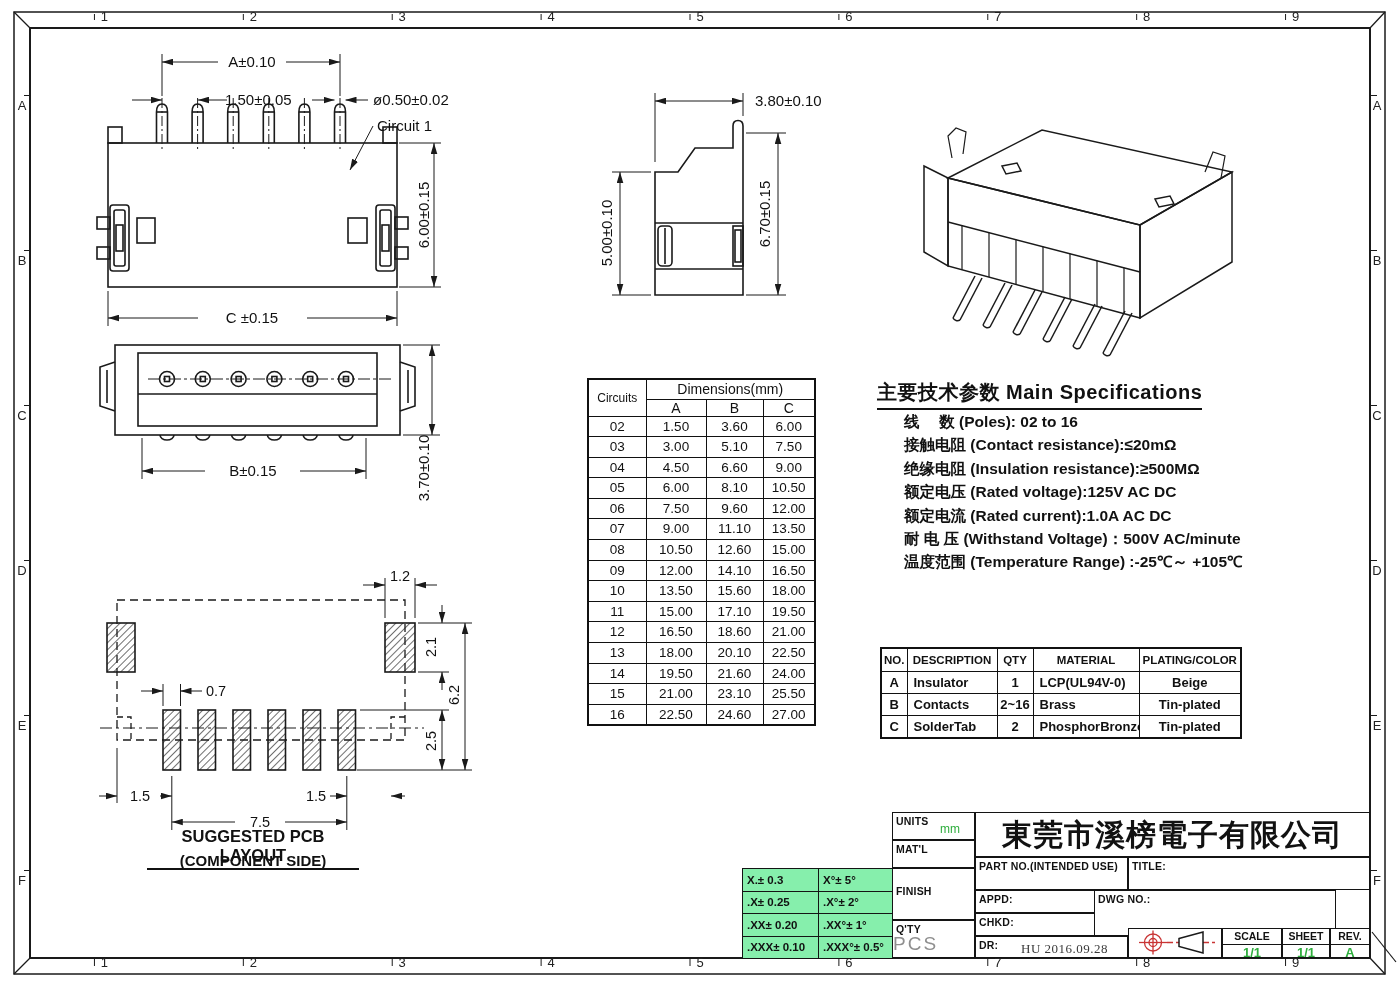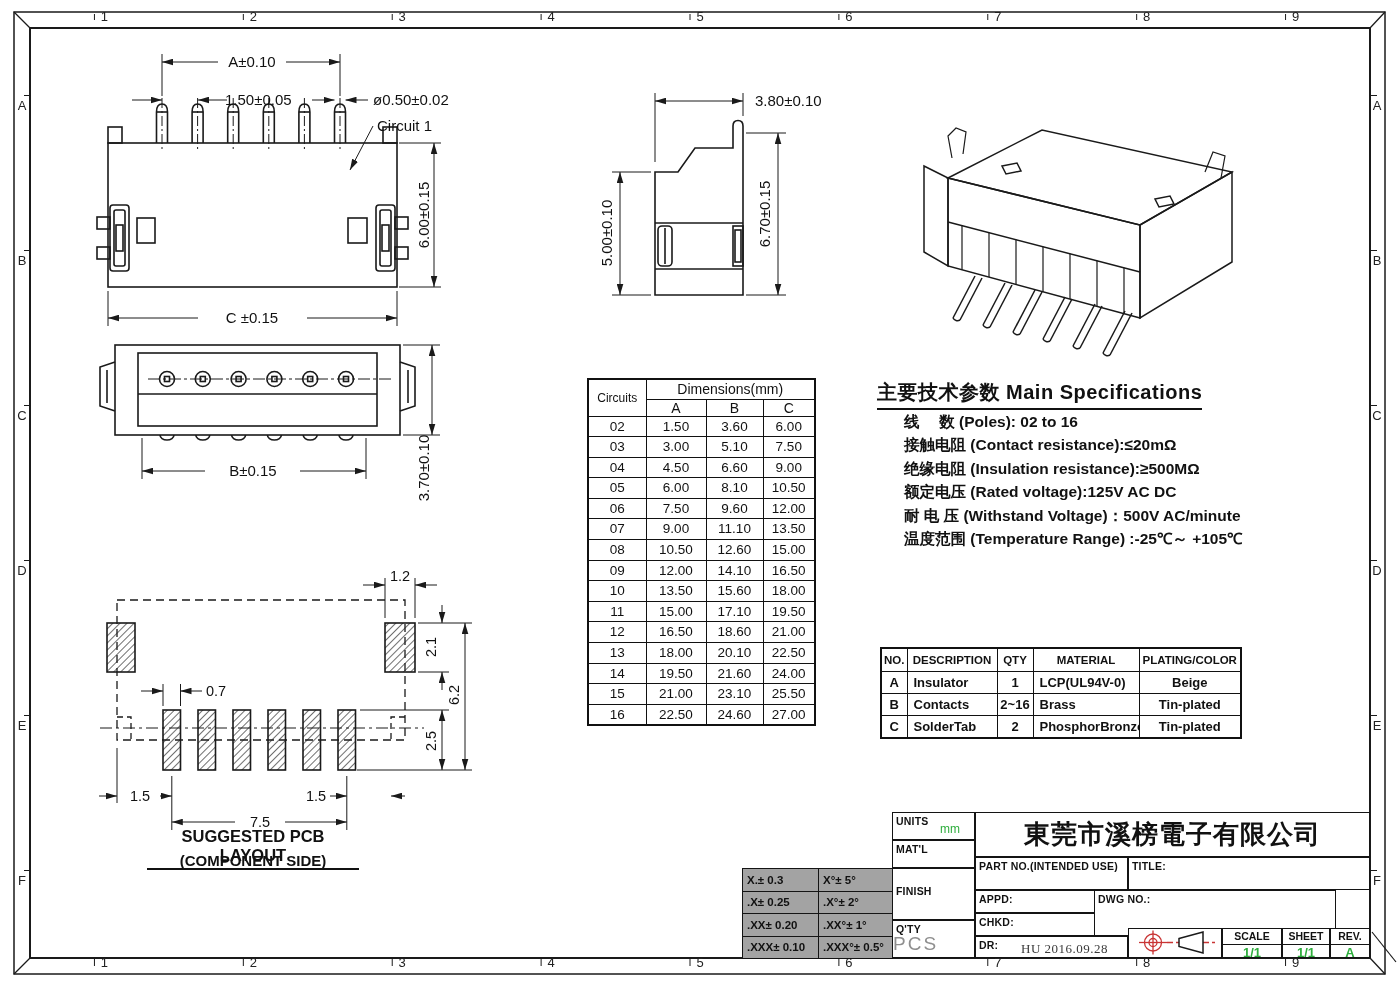--- a/index.html
+++ b/index.html
@@ -37,29 +37,29 @@
 
   
   .pcb-cap{position:absolute;left:147px;width:212px;text-align:center;font-weight:700;}
   .pcb-cap.t1{top:827px;font-size:16.5px;border-bottom:2.5px solid #111;padding-bottom:3px;}
   .pcb-cap.t2{top:852px;font-size:15px;}
 
   
   .cell{position:absolute;border:1.5px solid #141414;background:#fff;}
   .cell .lab{position:absolute;left:3px;top:2px;font-size:10.5px;font-weight:700;letter-spacing:0.2px;}
   .tol{position:absolute;left:742px;top:868px;width:150px;border-collapse:collapse;
-       table-layout:fixed;background:#a3a3a3;border:1.5px solid #141414;}
+       table-layout:fixed;background:#86efac;border:1.5px solid #141414;}
   .tol td{border:1.5px solid #141414;font-size:11.5px;font-weight:700;height:22.5px;
           padding-left:4px;white-space:nowrap;overflow:hidden;}
   .green{color:#2fae3e;}
   .units-val{position:absolute;right:14px;top:9px;font-size:12px;}
   .qty-val{position:absolute;left:0;right:0;top:12px;text-align:left;color:#8f8f8f;
            font-size:19px;letter-spacing:2px;}
   .company{position:absolute;left:975px;top:812px;width:395px;height:45px;border:1.5px solid #141414;
-           font-size:26px;font-weight:800;text-align:center;line-height:43px;white-space:nowrap;
+           font-size:30px;font-weight:800;text-align:center;line-height:43px;white-space:nowrap;
            overflow:hidden;letter-spacing:1px;}
   .dr-val{position:absolute;left:45px;top:4px;font-family:"Liberation Serif",serif;
           font-size:13px;color:#3a3a3a;letter-spacing:0.5px;}
   .sv{position:absolute;left:0;right:0;text-align:center;}
   .sv.hd{top:1px;font-size:10.5px;font-weight:700;}
   .sv.vl{top:16px;font-size:13px;font-weight:700;}
   .split{position:absolute;left:0;right:0;top:14.5px;border-top:1.5px solid #141414;}
 </style>
 </head>
 <body>
@@ -492,20 +492,21 @@
       </tbody>
 </table>
 
 <div class="specs">
   <div class="spec-title">主要技术参数 Main Specifications</div>
   <div id="spec-lines">
         <div class="spec-line">线　 数 (Poles): 02 to 16</div>
         <div class="spec-line">接触电阻 (Contact resistance):≤20mΩ</div>
         <div class="spec-line">绝缘电阻 (Insulation resistance):≥500MΩ</div>
         <div class="spec-line">额定电压 (Rated voltage):125V AC DC</div>
+        <div class="spec-line">额定电流 (Rated current):1.0A AC DC</div>
         <div class="spec-line">耐 电 压 (Withstand Voltage)：500V AC/minute</div>
         <div class="spec-line">温度范围 (Temperature Range) :-25℃～ +105℃</div>
       </div>
 </div>
 
 <table class="bom">
   <colgroup>
         <col style="width:26px">
         <col style="width:90px">
         <col style="width:36px">

